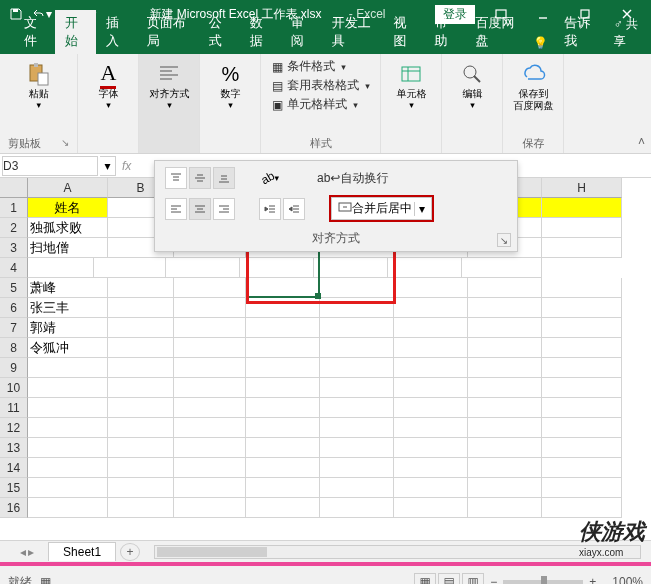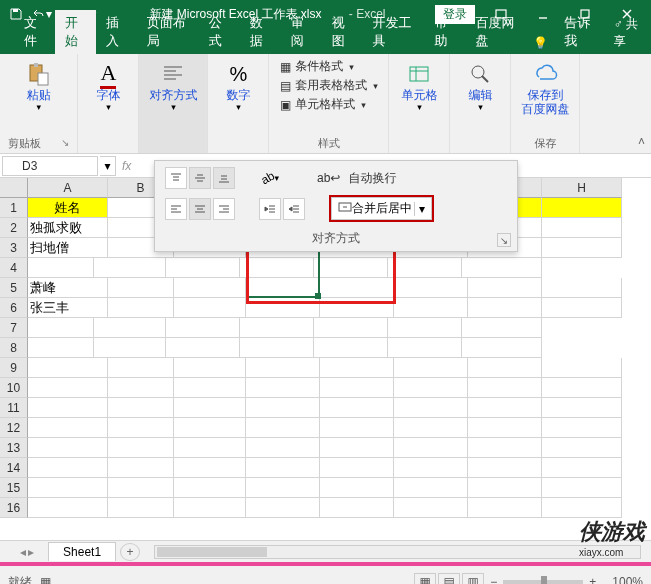--- a/index.html
+++ b/index.html
@@ -24,45 +24,45 @@
 .ribbon-tabs .spacer { flex: 1; }
 .ribbon-tabs .lamp { padding: 4px 6px; color: #fff; }
 .ribbon-tabs .share { padding: 4px 8px; color: #fff; }
 
 
 .ribbon { height: 100px; background: #f1f1f1; border-bottom: 1px solid #d4d4d4; display: flex; position: relative; }
 .ribbon .group { border-right: 1px solid #e0e0e0; padding: 4px 8px 2px 8px; display: flex; flex-direction: column; align-items: center; justify-content: space-between; }
 .ribbon .group .label { font-size: 11px; color: #666; padding-top: 2px; }
 .ribbon .bigbtn { display: flex; flex-direction: column; align-items: center; justify-content: center; cursor: pointer; padding: 2px; min-width: 44px; }
 .ribbon .bigbtn .ico { width: 28px; height: 28px; display: flex; align-items: center; justify-content: center; }
-.ribbon .bigbtn .txt { font-size: 12px; color: #1d4ed8; line-height: 1.2; text-align: center; }
+.ribbon .bigbtn .txt { font-size: 10px; color: #000000; line-height: 1.2; text-align: center; }
 .ribbon .dd { font-size: 9px; }
 .styles-list { display: flex; flex-direction: column; gap: 2px; align-items: flex-start; }
 .styles-list .item { display: flex; align-items: center; gap: 4px; cursor: pointer; font-size: 12px; color: #333; }
 .styles-list .item .dd { margin-left: 2px; }
 .ribbon .collapse-caret { position: absolute; right: 6px; bottom: 4px; cursor: pointer; font-size: 12px; color: #666; }
 
 
 .align-panel { position: absolute; left: 154px; top: 160px; width: 364px; background: #f1f1f1; border: 1px solid #c9c9c9; box-shadow: 0 3px 6px rgba(0,0,0,0.2); padding: 6px 10px 4px 10px; z-index: 20; }
 .align-panel .row { display: flex; align-items: center; gap: 6px; margin-bottom: 6px; }
 .align-panel .seg { display: flex; gap: 2px; }
 .align-panel .abtn { border: 1px solid #cfcfcf; background: #fff; width: 22px; height: 22px; display: flex; align-items: center; justify-content: center; cursor: pointer; }
 .align-panel .abtn.shaded { background: #e2e2e2; }
 .align-panel .abtn svg { stroke: #555; }
 .align-panel .orient { width: 22px; height: 22px; display: flex; align-items: center; justify-content: center; cursor: pointer; }
-.align-panel .wrap-btn { display: flex; align-items: center; gap: 8px; cursor: pointer; font-size: 12px; color: #333; padding: 2px 6px; }
+.align-panel .wrap-btn { display: flex; align-items: center; gap: 0; cursor: pointer; font-size: 12px; color: #333; padding: 2px 6px; }
 .merge-box { border: 2px solid #c00000; padding: 0; display: flex; align-items: center; }
 .merge-btn { display: flex; align-items: center; padding: 2px 6px; border: 1px solid #c9c9c9; background: #fff; cursor: pointer; font-size: 12px; }
 .merge-btn .dd { margin-left: 2px; border-left: 1px solid #c9c9c9; padding-left: 4px; }
 .align-panel .panel-label { text-align: center; font-size: 12px; color: #555; padding: 2px 0 0 0; }
 .align-panel .launcher { position: absolute; right: 6px; bottom: 4px; cursor: pointer; font-size: 10px; color: #666; border: 1px solid #c9c9c9; width: 14px; height: 14px; display: flex; align-items: center; justify-content: center; }
 
 
 .formula-row { height: 24px; border-bottom: 1px solid #d4d4d4; display: flex; align-items: center; }
-.name-box { width: 96px; border: 1px solid #cfcfcf; margin: 2px; font-size: 12px; padding: 2px 19px; background: #fff; color: #333; }
+.name-box { width: 96px; border: 1px solid #cfcfcf; margin: 2px; font-size: 12px; padding: 2px 0; background: #fff; color: #333; }
 .name-dd { width: 16px; height: 20px; border: 1px solid #cfcfcf; border-left: none; display: flex; align-items: center; justify-content: center; cursor: pointer; }
 .fx-lbl { padding: 0 6px; color: #999; font-style: italic; }
 
 
 .grid-area { position: relative; height: 362px; overflow: hidden; background: #fff; }
 .col-headers { display: flex; height: 20px; }
 .ch { border-right: 1px solid #d4d4d4; border-bottom: 1px solid #aaa; background: #e6e6e6; text-align: center; font-size: 12px; color: #333; line-height: 20px; }
 .ch.sel-all { width: 28px; background: #e6e6e6; border-right: 1px solid #aaa; }
 .grid-body { display: flex; }
 .row-headers { display: flex; flex-direction: column; }
@@ -153,22 +153,22 @@
 </div>
 
 <div class="ribbon-tabs">
   <div class="tab">文件</div>
   <div class="tab active">开始</div>
   <div class="tab">插入</div>
   <div class="tab">页面布局</div>
   <div class="tab">公式</div>
   <div class="tab">数据</div>
   <div class="tab">审阅</div>
+  <div class="tab">开发工具</div>
   <div class="tab">视图</div>
-  <div class="tab">开发工具</div>
   <div class="tab">帮助</div>
   <div class="tab">百度网盘</div>
   <div class="lamp">💡</div>
   <div class="tab">告诉我</div>
   <div class="spacer"></div>
   <div class="share">♂ <span>共享</span></div>
 </div>
 
 <div class="ribbon">
   <div class="group">
@@ -477,29 +477,31 @@
           <div class="cell w-a">张三丰</div>
           <div class="cell w-b"></div>
           <div class="cell w-c"></div>
           <div class="cell w-d"></div>
           <div class="cell w-e"></div>
           <div class="cell w-f"></div>
           <div class="cell w-g"></div>
           <div class="cell w-h"></div>
         </div>
         <div class="cell-row">
-          <div class="cell w-b"></div>
-          <div class="cell w-c"></div>
-          <div class="cell w-d"></div>
-          <div class="cell w-e"></div>
-          <div class="cell w-f"></div>
-          <div class="cell w-g"></div>
-          <div class="cell w-h"></div>
-        </div>
-        <div class="cell-row">
+          <div class="cell w-a">郭靖</div>
+          <div class="cell w-b"></div>
+          <div class="cell w-c"></div>
+          <div class="cell w-d"></div>
+          <div class="cell w-e"></div>
+          <div class="cell w-f"></div>
+          <div class="cell w-g"></div>
+          <div class="cell w-h"></div>
+        </div>
+        <div class="cell-row">
+          <div class="cell w-a">令狐冲</div>
           <div class="cell w-b"></div>
           <div class="cell w-c"></div>
           <div class="cell w-d"></div>
           <div class="cell w-e"></div>
           <div class="cell w-f"></div>
           <div class="cell w-g"></div>
           <div class="cell w-h"></div>
         </div>
         <div class="cell-row">
           <div class="cell w-a"></div>

